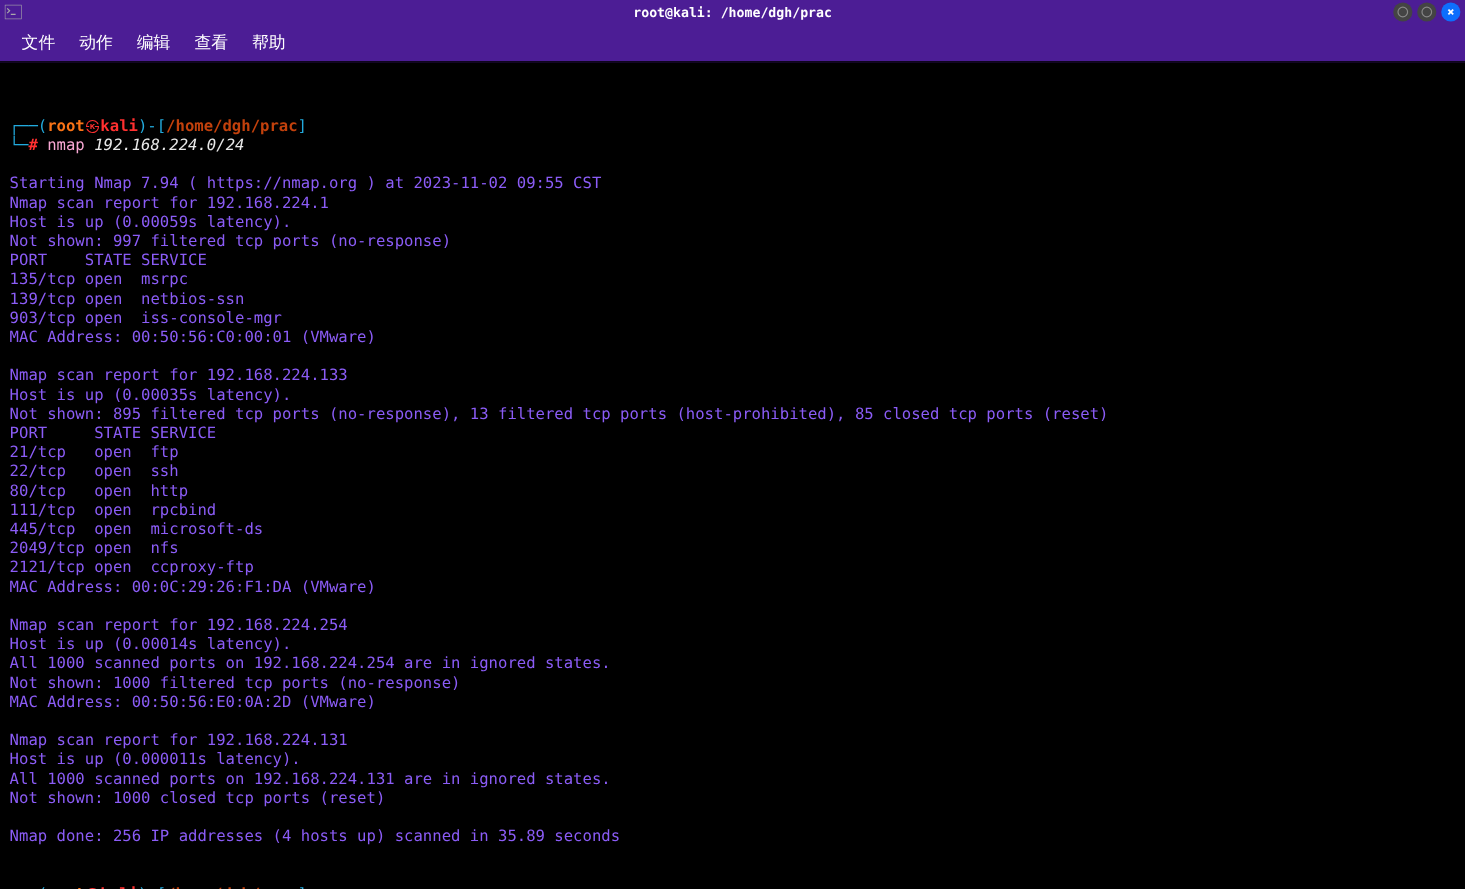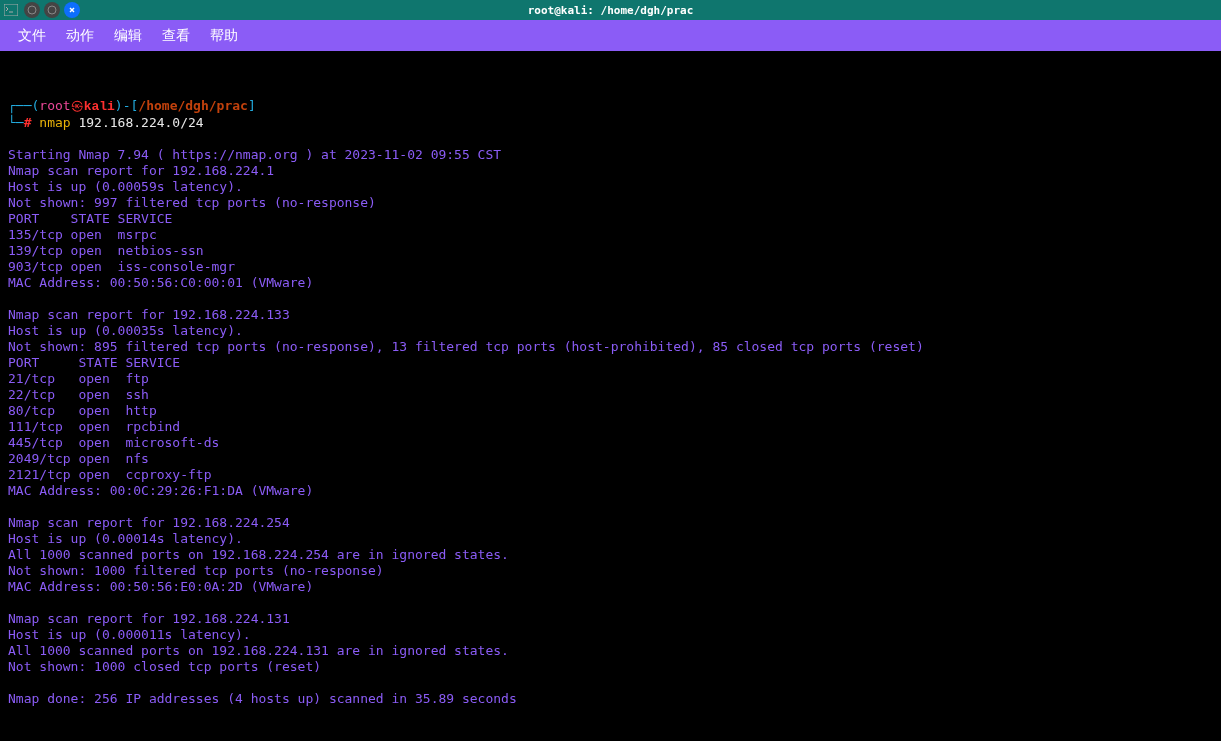--- a/index.html
+++ b/index.html
@@ -10,24 +10,24 @@
     body {
       width: 1221px;
       height: 741px;
       background: #000000;
       font-family: monospace;
       font-size: 13px;
       overflow: hidden;
     }
     .titlebar {
       height: 20px;
-      background: #0f766e;
+      background: #4c1d95;
       display: flex;
       align-items: center;
-      justify-content: flex-start;
+      justify-content: space-between;
       padding: 0 4px;
       color: #cccccc;
       font-size: 11px;
       text-decoration: underline;
     }
     .titlebar-left {
       display: flex;
       align-items: center;
     }
     .terminal-icon {
@@ -56,50 +56,50 @@
       border-radius: 50%;
       display: flex;
       align-items: center;
       justify-content: center;
     }
     .win-min { background: #444; }
     .win-max { background: #444; }
     .win-close { background: #0d6efd; }
     .menubar {
       height: 32px;
-      background: #8b5cf6;
+      background: #4c1d95;
       display: flex;
       align-items: center;
       padding: 0 8px;
       gap: 0;
       color: #ffffff;
       font-size: 14px;
       border-bottom: 1px solid #000;
     }
     .menu-item {
       padding: 4px 10px;
       cursor: pointer;
     }
     .terminal {
       padding: 6px 8px;
       color: #e8e8e8;
       line-height: 16px;
       white-space: pre;
       font-size: 13px;
     }
     .paren { color: #2ad; }
-    .user-root { color: #ec4899; font-weight: normal; }
+    .user-root { color: #f97316; font-weight: bold; }
     .skull { color: #ff3030; }
-    .host { color: #ff3030; font-weight: bold; font-family: Liberation Mono, monospace; }
+    .host { color: #ff3030; font-weight: bold; }
     .dash { color: #2ad; }
     .bracket { color: #2ad; }
     .cwd { color: #c2410c; font-weight: bold; }
     .hash { color: #ff3030; font-weight: bold; }
-    .cmd { color: #eab308; }
-    .args { color: #e8e8e8; }
+    .cmd { color: #f9a8d4; }
+    .args { color: #e8e8e8; font-style: italic; }
     .output { color: #8b5cf6; }
     .prompt-block { margin-top: 24px; }
     .prompt-block.first { margin-top: 24px; }
     .box-top::before {
       content: "┌──";
       color: #2ad;
     }
     .box-bot::before {
       content: "└─";
       color: #2ad;

